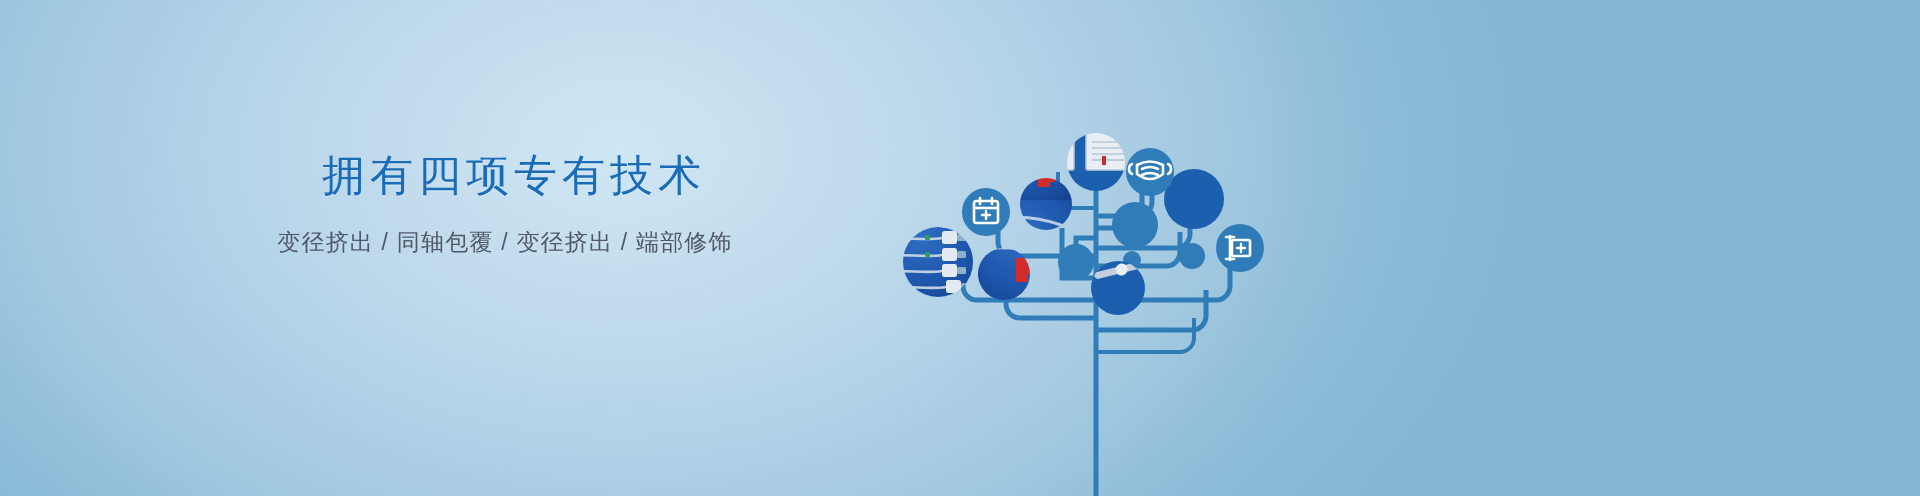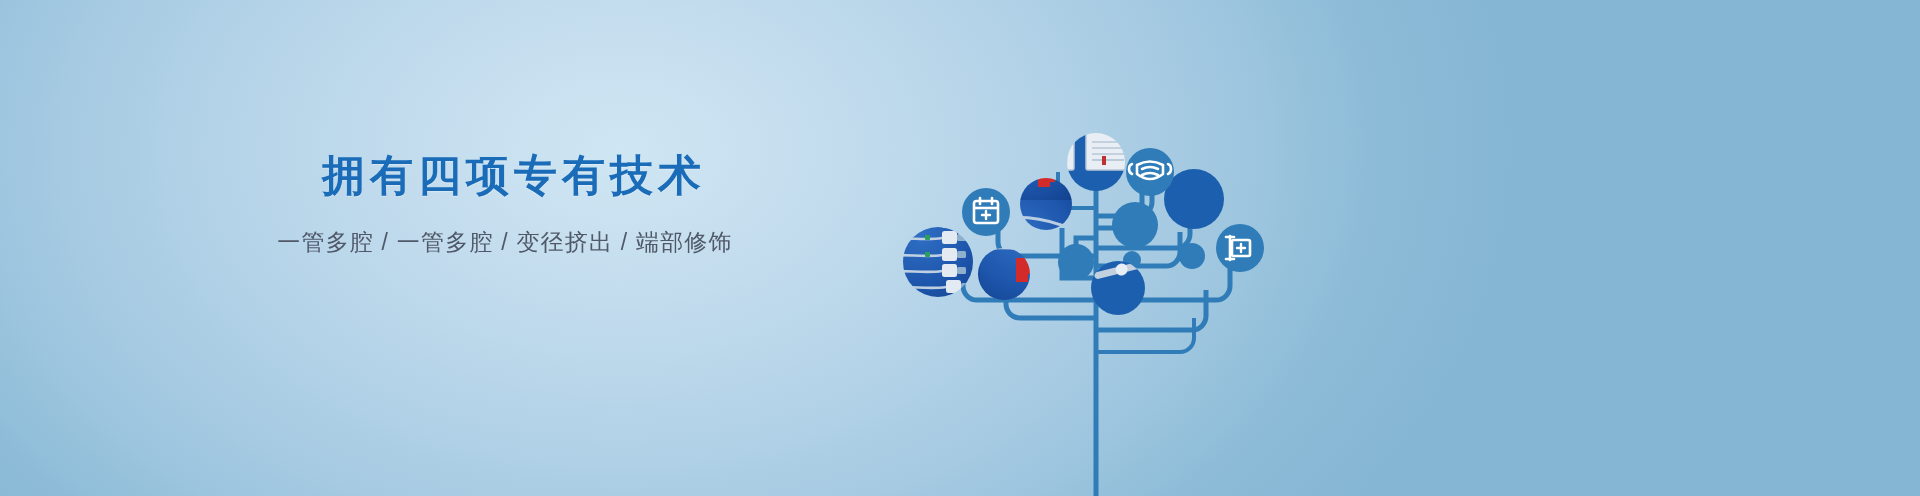--- a/index.html
+++ b/index.html
@@ -14,21 +14,21 @@
       radial-gradient(ellipse 900px 620px at 620px 150px,
         #cfe6f3 0%, #c4ddee 22%, #b4d3e8 45%, #a0c7e0 68%, #8cbbd7 85%, #85b6d3 100%),
       linear-gradient(135deg,#88b9d5 0%, #9fc8de 45%, #8fbdd8 100%);
   }
   
   #text-block{
     position:absolute;left:0;top:150px;width:1010px;text-align:center;
   }
   #page-title{
     margin:0;
-    font-size:43px;line-height:1.2;font-weight:bold;
+    font-size:43px;line-height:1.2;font-weight:normal;
     letter-spacing:5px;
     color:#1a6cb8;
     text-shadow:0 1px 1px rgba(255,255,255,.35);
     padding-left:18px;
   }
   #page-subtitle{
     margin:24px 0 0 0;
     font-size:23px;line-height:1.4;font-weight:normal;
     letter-spacing:1.2px;
     color:#50596a;
@@ -39,21 +39,21 @@
   }
   #tree-graphic svg{display:block;width:1040px;height:496px;}
 </style>
 </head>
 <body>
 
 <div id="banner">
 
   <div id="text-block">
     <h1 id="page-title">拥有四项专有技术</h1>
-    <p id="page-subtitle">一管多腔 / 一管多腔 / 变径挤出 / 端部修饰</p>
+    <p id="page-subtitle">变径挤出 / 同轴包覆 / 变径挤出 / 端部修饰</p>
   </div>
 
   <div id="tree-graphic">
     <svg viewBox="0 0 1040 496" xmlns="http://www.w3.org/2000/svg">
       <defs>
 
         <radialGradient id="photoBlue" cx="40%" cy="35%" r="85%">
           <stop offset="0%" stop-color="#2f6fc4"></stop>
           <stop offset="60%" stop-color="#1d55ab"></stop>
           <stop offset="100%" stop-color="#12408c"></stop>

